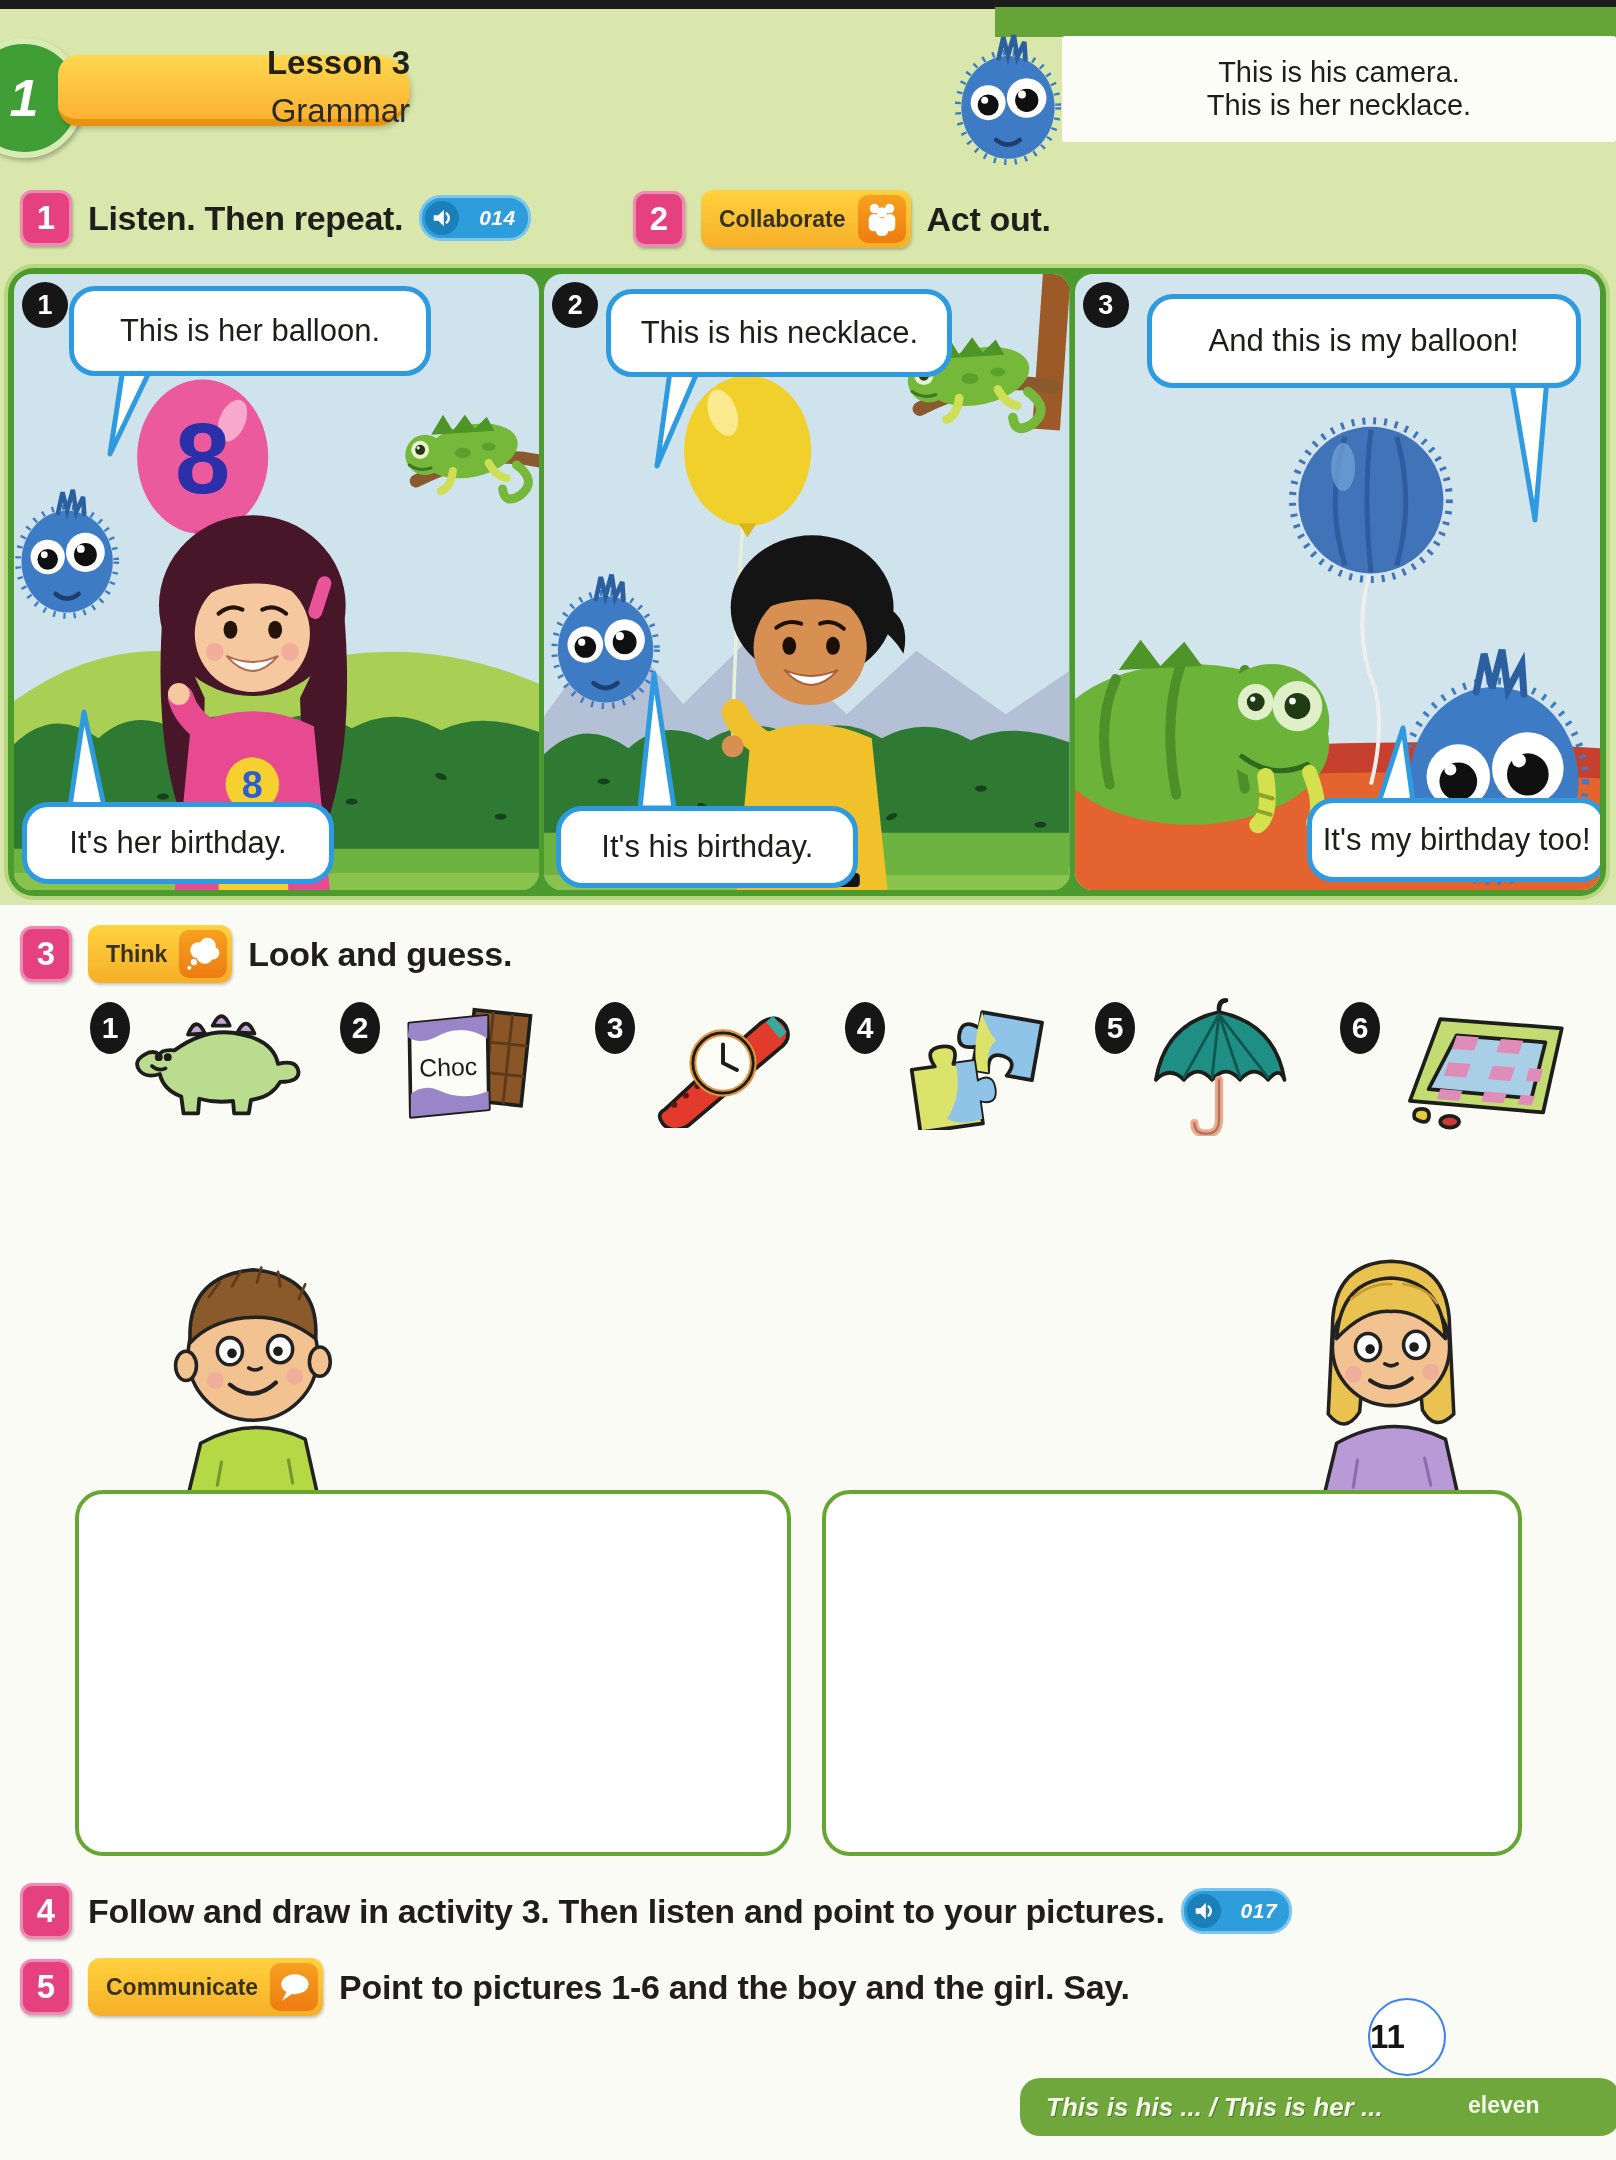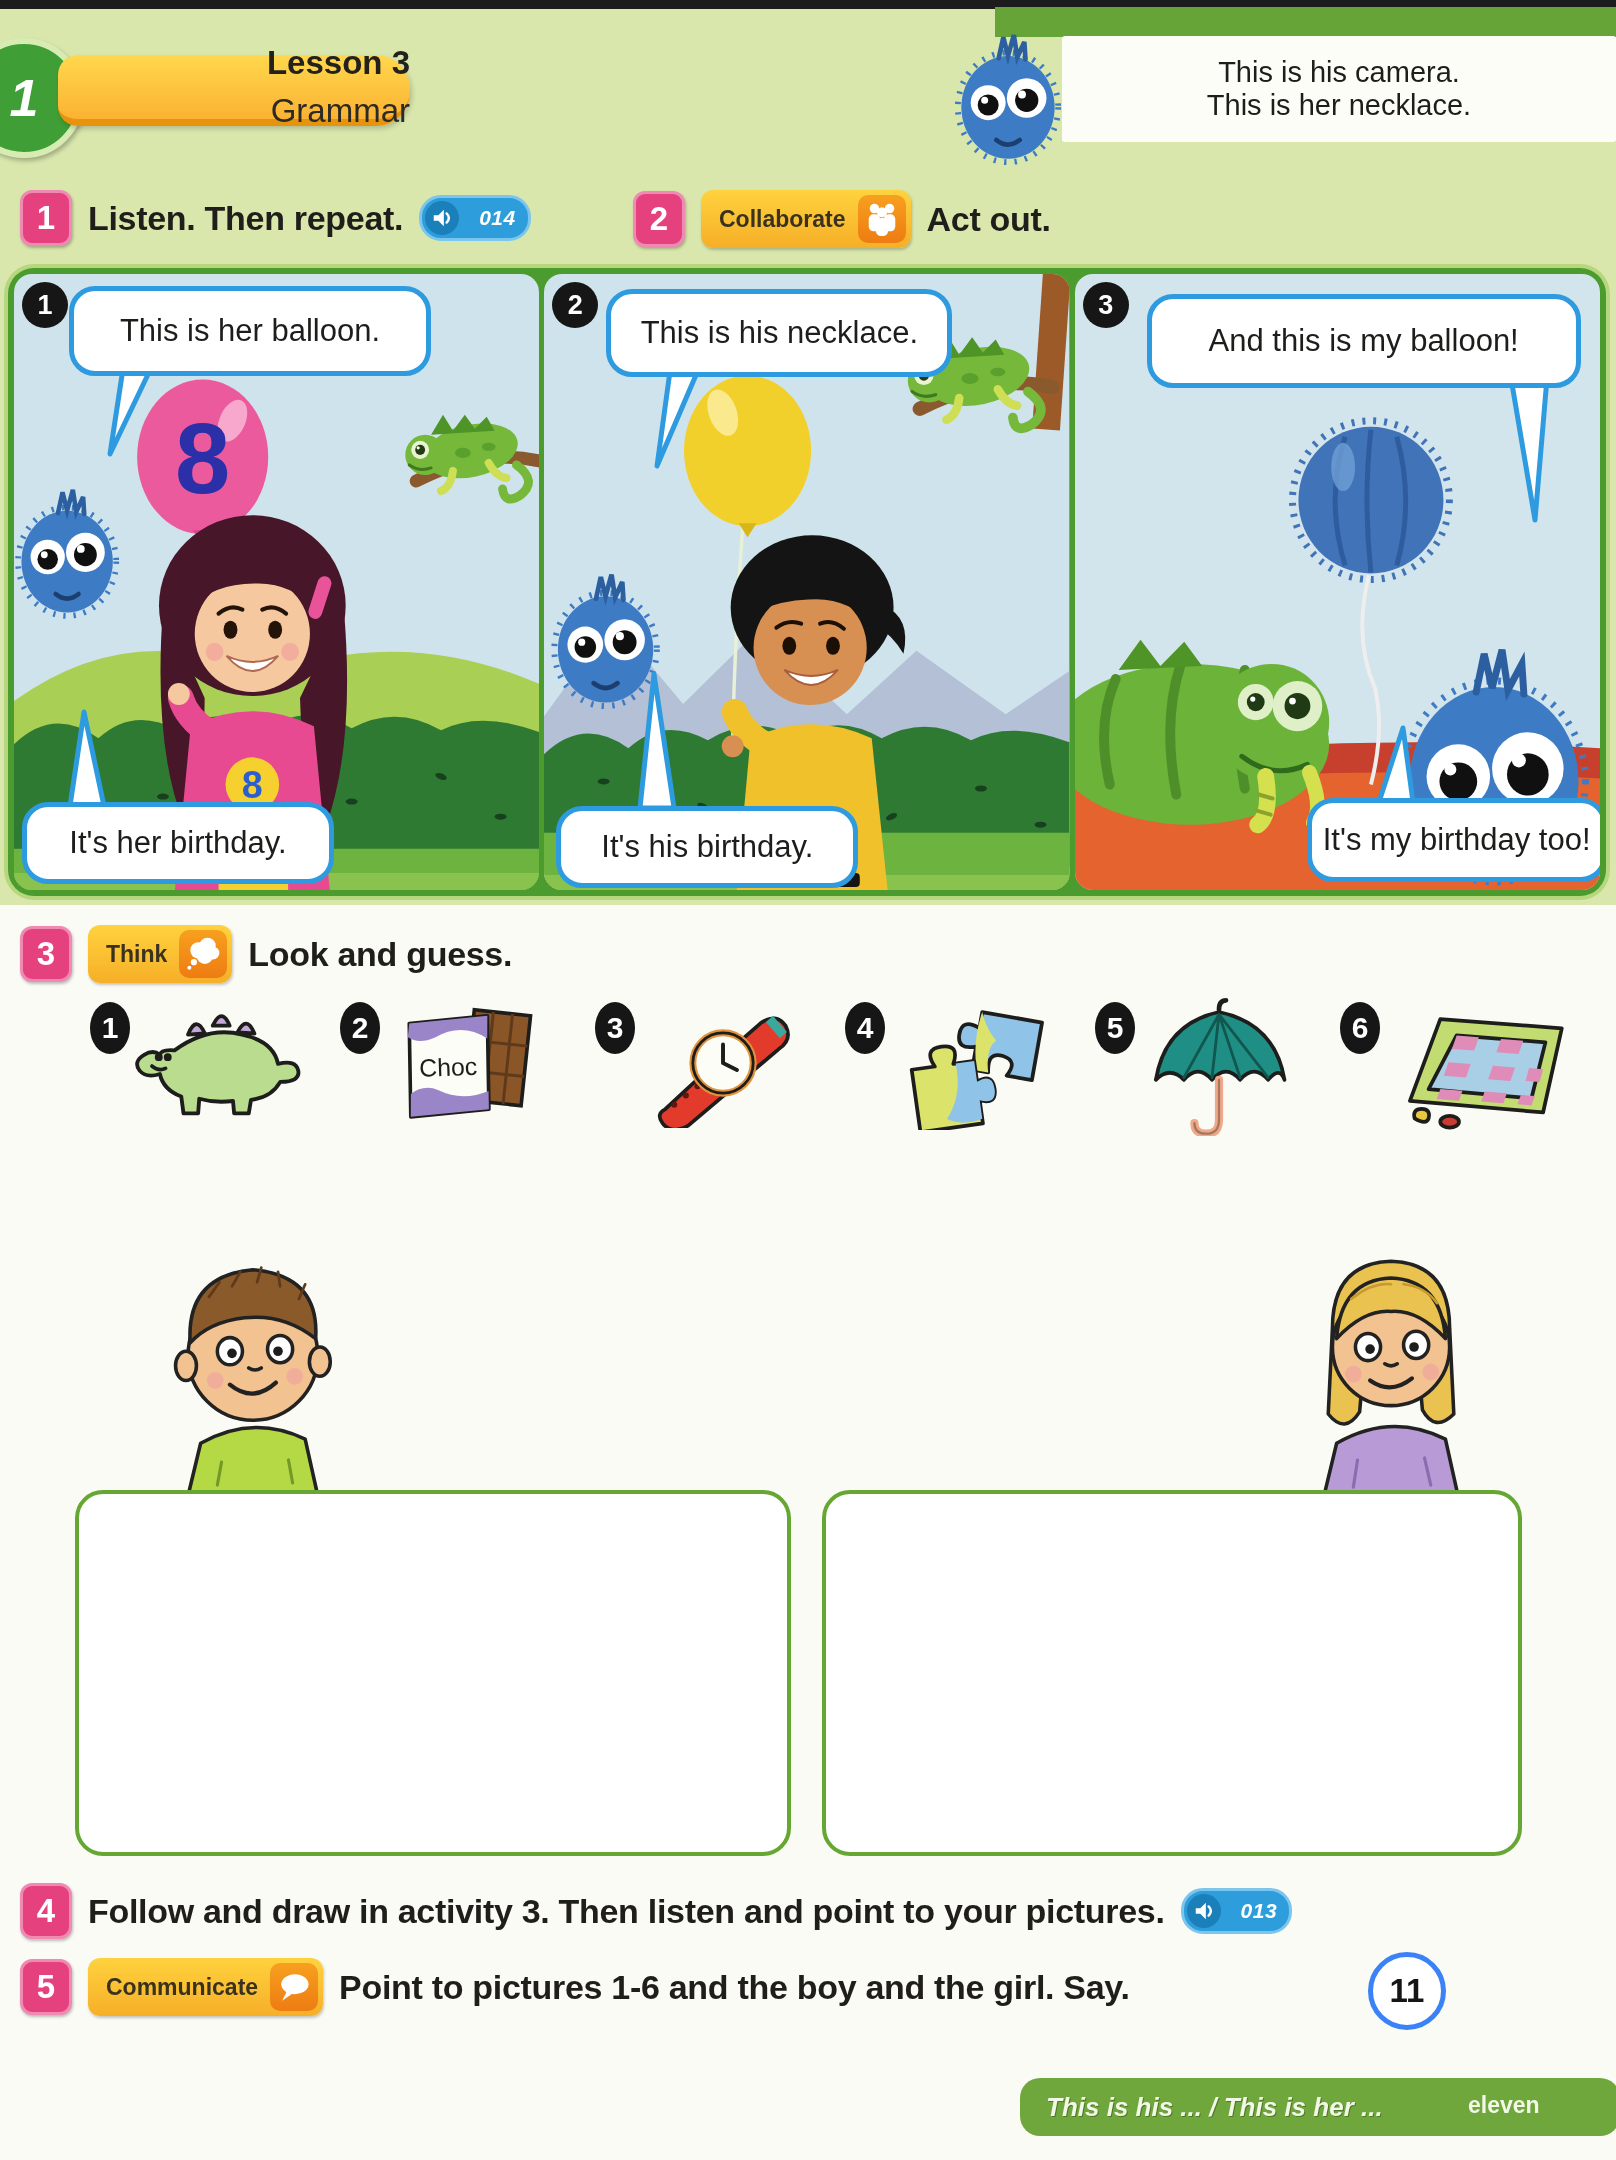--- a/index.html
+++ b/index.html
@@ -65,22 +65,22 @@
 
   
   .draw-box{position:absolute;top:1490px;height:366px;background:#fff;border:4px solid #66a633;border-radius:28px;box-sizing:border-box;}
   .draw-box.left{left:75px;width:716px;}
   .draw-box.right{left:822px;width:700px;}
 
   
   .footer-bar{position:absolute;left:1020px;top:2078px;width:600px;height:58px;background:#6fa73c;
       border-radius:20px;display:flex;align-items:center;}
   .footer-ref{margin-left:26px;color:#f2f7e8;font-size:26px;font-weight:700;font-style:italic;text-shadow:1px 1px 0 #4d7a24;}
-  .page-circle{position:absolute;left:1368px;top:1952px;width:78px;height:78px;border-radius:50%;background:#fff;
-      border:5px solid #3b82f6;box-sizing:border-box;display:flex;align-items:center;justify-content:center;
+  .page-circle{position:absolute;left:1368px;top:1998px;width:78px;height:78px;border-radius:50%;background:#fff;
+      border:2px solid #3b82f6;box-sizing:border-box;display:flex;align-items:center;
       font-size:33px;font-weight:800;color:#151515;z-index:2;}
   .page-word{position:absolute;left:1468px;top:2092px;color:#f2f7e8;font-size:23px;font-weight:700;}
 </style>
 </head>
 <body>
 
 <div class="page">
   <div class="top-strip"></div>
   <div class="top-section"></div>
   <div class="top-right-bar"></div>
@@ -527,21 +527,21 @@
   <div class="act-row" style="left:20px;top:1883px;">
     <div class="act-num">4</div>
     <div class="act-text">Follow and draw in activity 3. Then listen and point to your pictures.</div>
     <div class="audio-badge">
       <span class="audio-spk">
         <svg width="22" height="22" viewBox="0 0 24 24">
             <path d="M3 9 h5 l6 -6 v18 l-6 -6 h-5 z" fill="#fff"></path>
             <path d="M17 7 q5 5 0 10" fill="none" stroke="#fff" stroke-width="2.6" stroke-linecap="round"></path>
           </svg>
       </span>
-      <span class="audio-num">013</span>
+      <span class="audio-num">017</span>
     </div>
   </div>
 
   <div class="act-row" style="left:20px;top:1958px;">
     <div class="act-num">5</div>
     <div class="chip">
       <span class="chip-label">Communicate</span>
       <span class="chip-icon">
         <svg width="40" height="40" viewBox="0 0 44 44">
           <ellipse cx="23" cy="19" rx="15" ry="11" fill="#fff"></ellipse>

